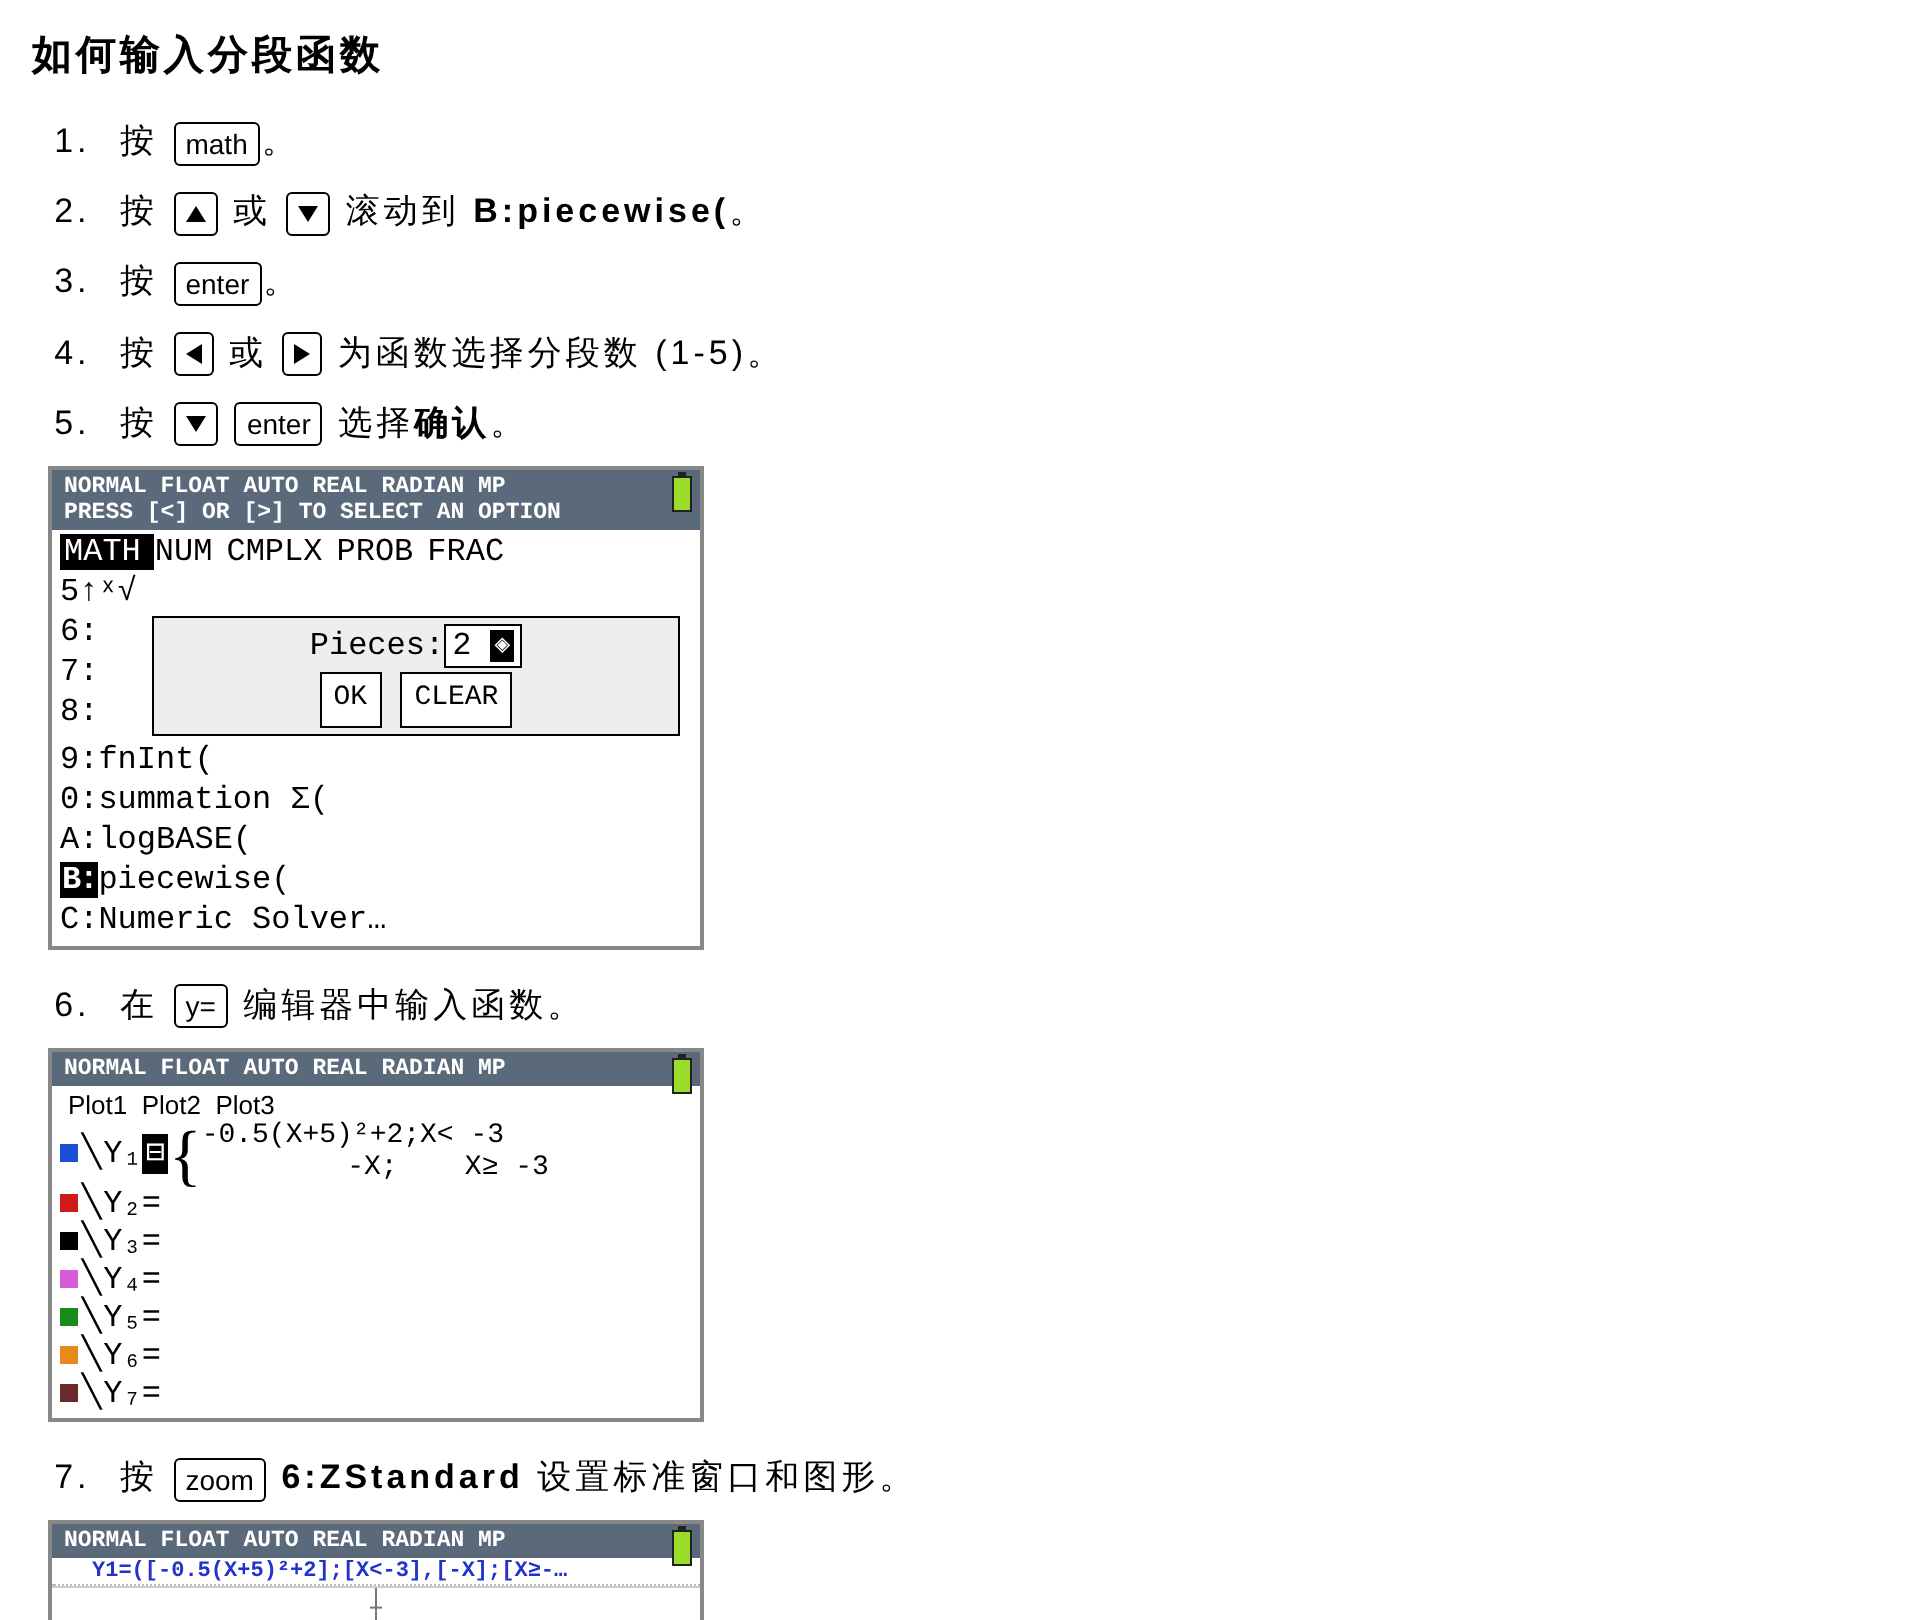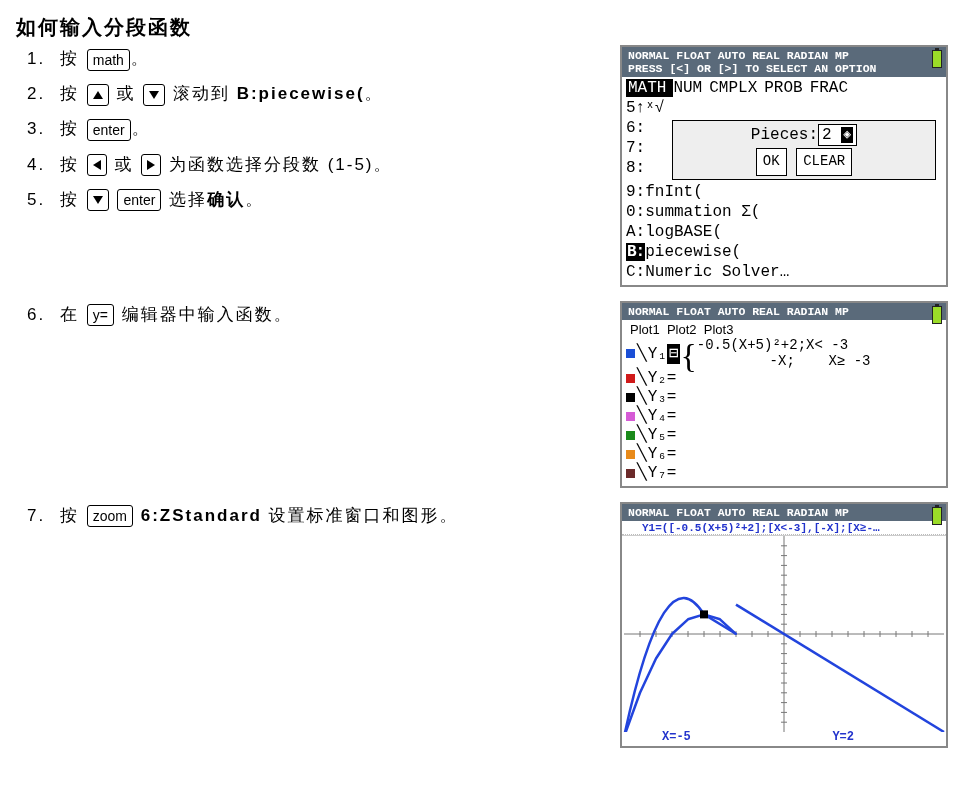--- a/index.html
+++ b/index.html
@@ -7,28 +7,29 @@
     font-size: 17px;
     margin: 0;
     padding: 14px 16px;
     width: 958px;
     box-sizing: border-box;
     color: #000;
   }
   h2.title {
     font-size: 20px;
     font-weight: bold;
-    margin: 0 0 4px 0;
+    margin: 0 0 16px 0;
     letter-spacing: 2px;
     font-family: Liberation Mono, monospace;
   }
   .row {
     display: flex;
     align-items: flex-start;
     margin-bottom: 6px;
+    flex-direction: column;
   }
   ol.steps {
     list-style: decimal;
     margin: 0;
     padding-left: 36px;
     width: 560px;
     flex-shrink: 0;
   }
   ol.steps > li {
     margin: 0 0 8px 0;

